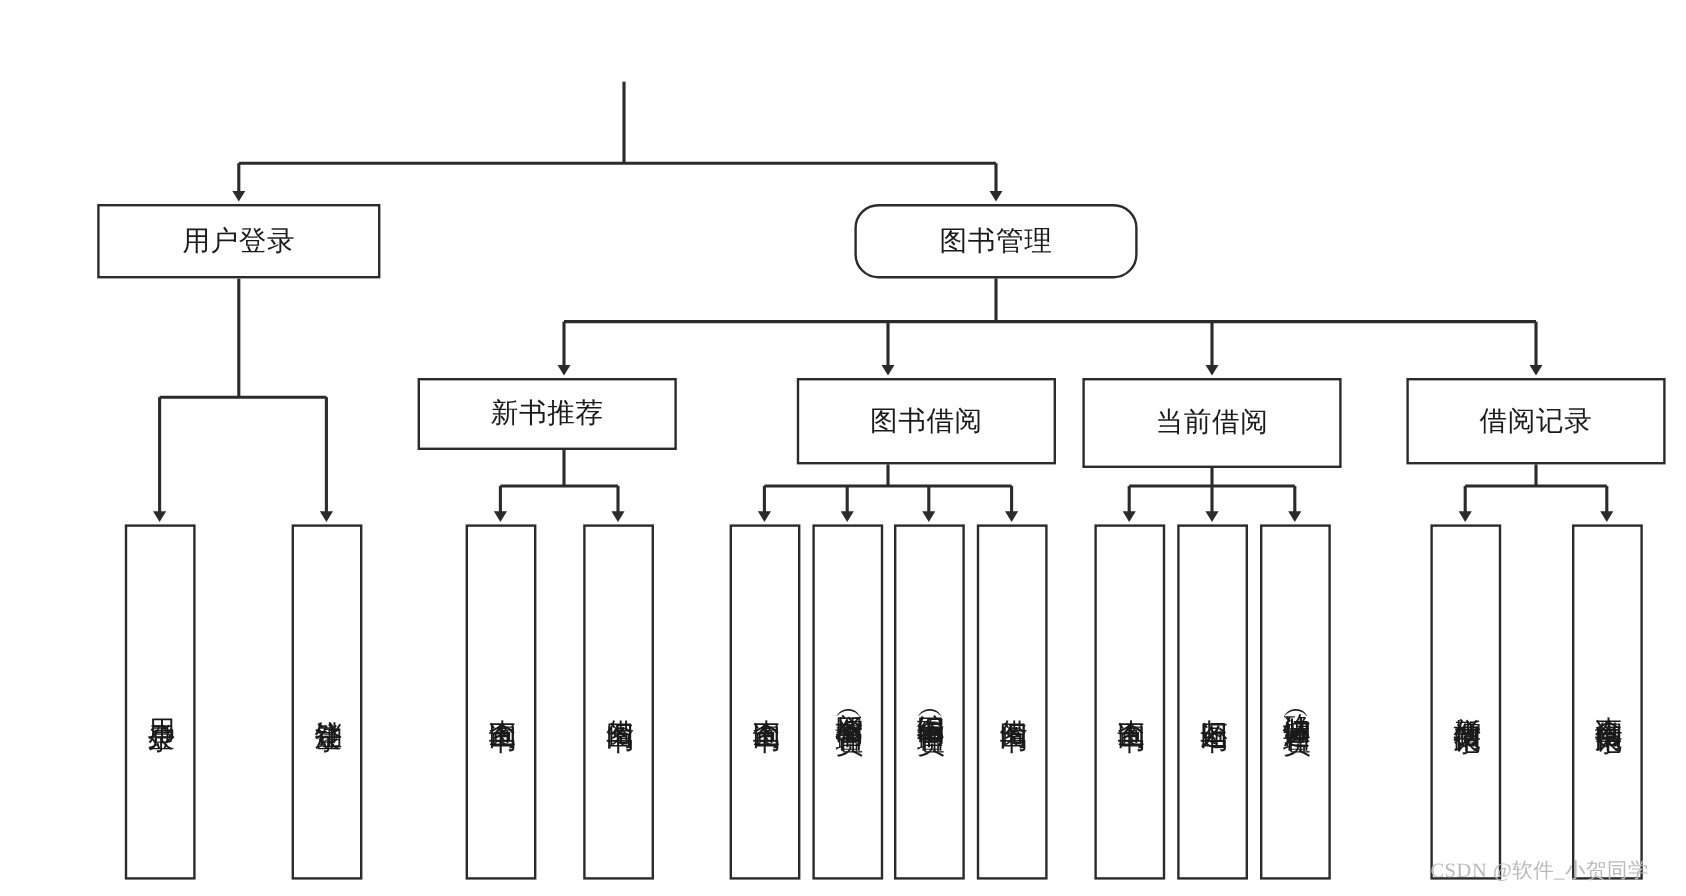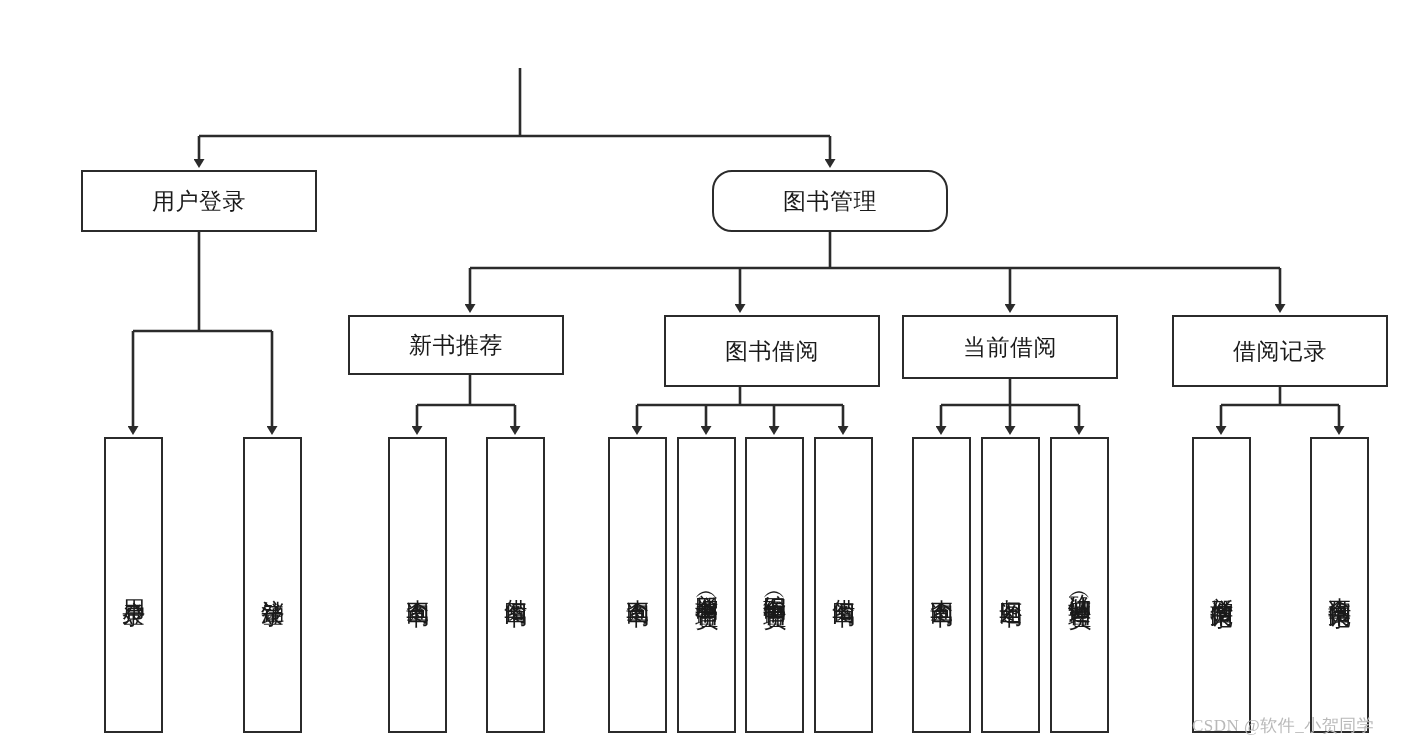--- a/index.html
+++ b/index.html
@@ -123,21 +123,21 @@
   <div class="node horiz" style="left:712px; top:170px; width:236px; height:62px;border-radius:20px;">
     <span>图书管理</span>
   </div>
 
   <div class="node horiz" style="left:348px; top:315px; width:216px; height:60px;">
     <span>新书推荐</span>
   </div>
   <div class="node horiz" style="left:632px; top:315px; width:216px; height:72px;margin-left:32px;">
     <span>图书借阅</span>
   </div>
-  <div class="node horiz" style="left:902px; top:315px; width:216px; height:64px;">
+  <div class="node horiz" style="left:902px; top:315px; width:216px; height:75px;">
     <span>当前借阅</span>
   </div>
   <div class="node horiz" style="left:1172px; top:315px; width:216px; height:72px;">
     <span>借阅记录</span>
   </div>
 
   <div class="node vert" style="left:104px; top:437px; width:59px; height:296px;">
     <span>用户登录</span>
   </div>
   <div class="node vert" style="left:243px; top:437px; width:59px; height:296px;">

